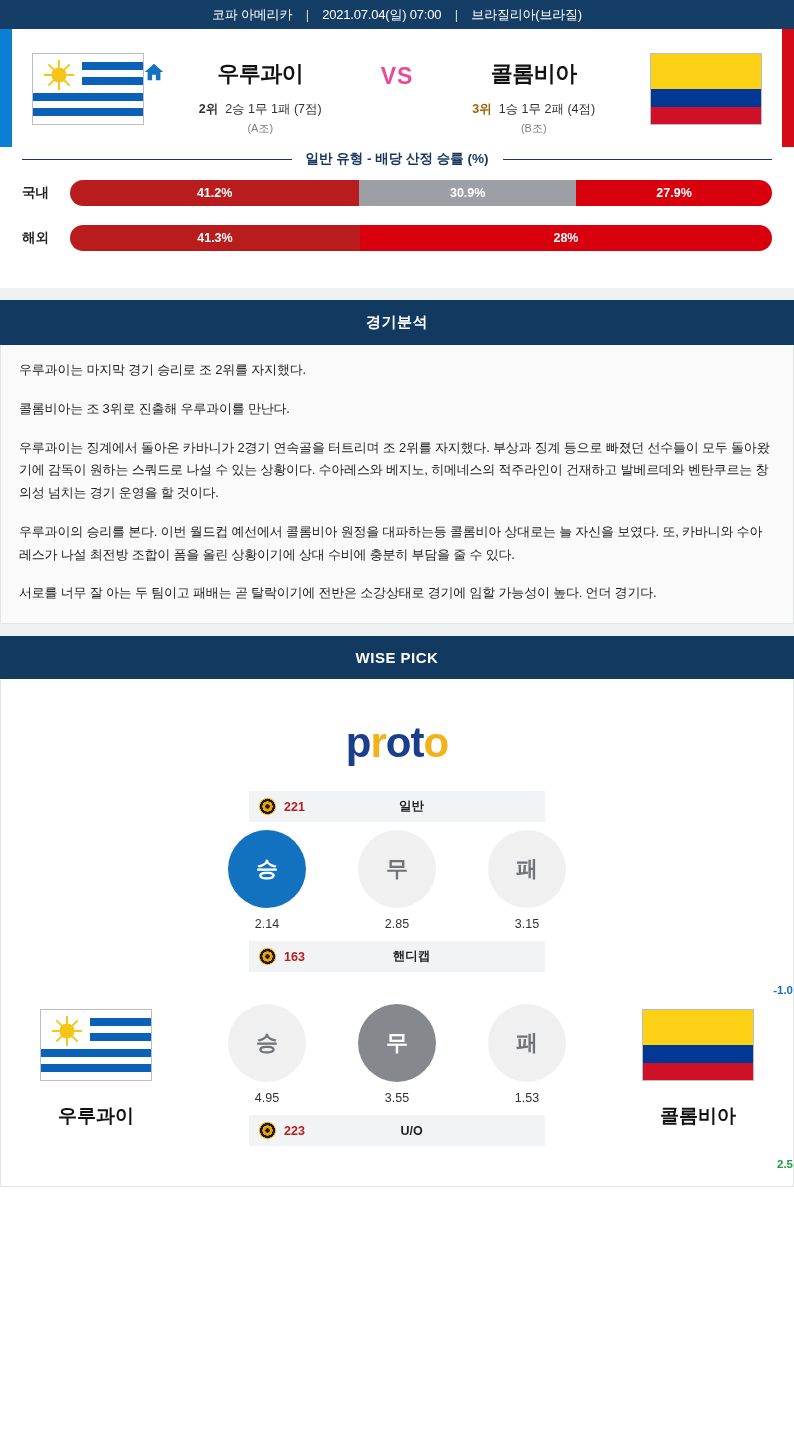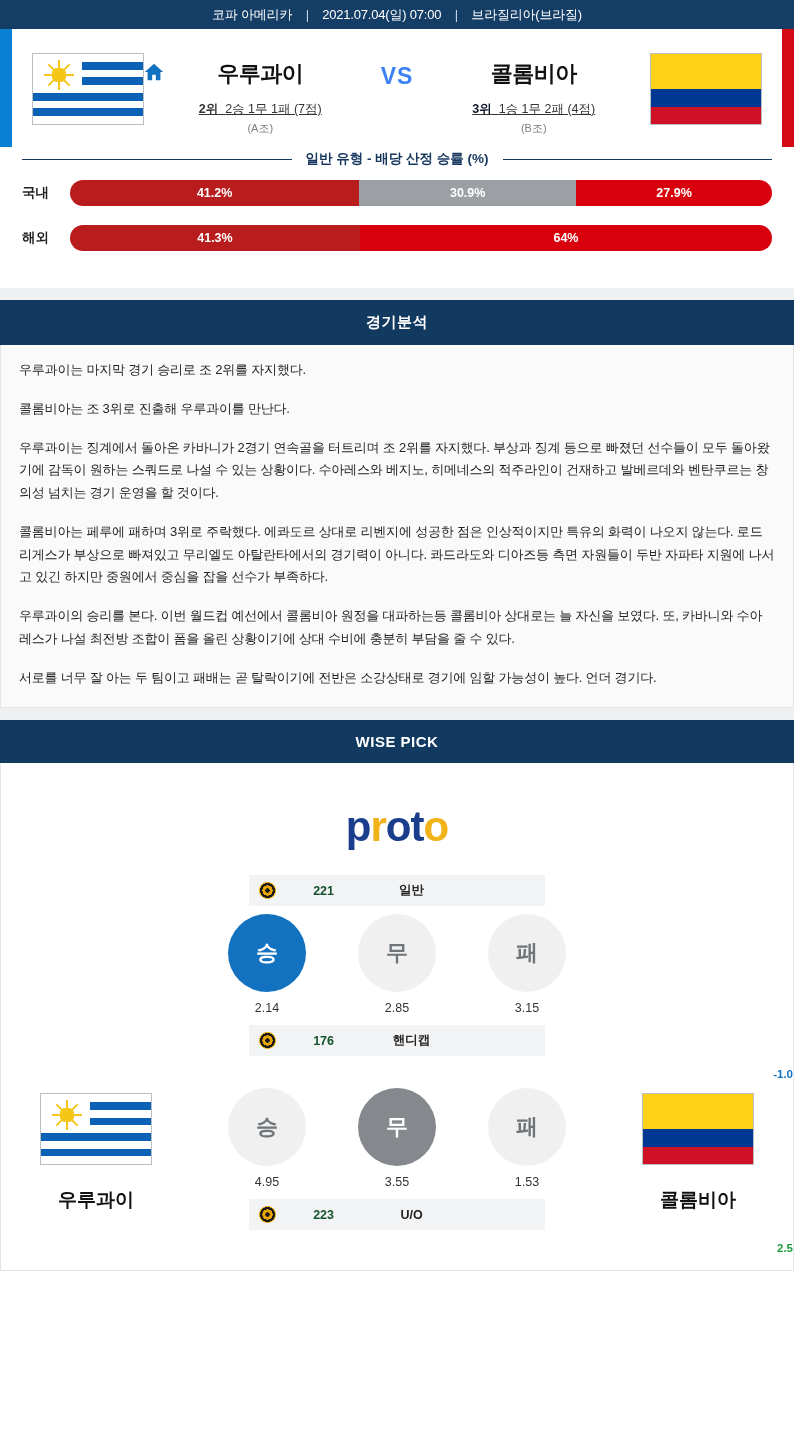--- a/index.html
+++ b/index.html
@@ -68,26 +68,26 @@
   }
   .flag-uru .sun i:nth-child(1) { transform: translate(-50%,-50%) rotate(45deg); }
   .flag-uru .sun i:nth-child(2) { transform: translate(-50%,-50%) rotate(-45deg); }
   
   .flag-col .c1 { position: absolute; left: 0; top: 0; width: 100%; height: 50%; background: #fcd116; }
   .flag-col .c2 { position: absolute; left: 0; top: 50%; width: 100%; height: 25%; background: #003893; }
   .flag-col .c3 { position: absolute; left: 0; top: 75%; width: 100%; height: 25%; background: #ce1126; }
 
   .team-col { width: 190px; text-align: center; padding-top: 20px; }
   .team-name { font-size: 22px; font-weight: bold; color: #111; letter-spacing: -0.5px; }
-  .team-rank-line { margin-top: 12px; font-size: 12.5px; color: #333; text-decoration: underline; }
+  .team-rank-line { margin-top: 12px; font-size: 12.5px; color: #333; }
   .rank { font-weight: bold; }
-  .rank.red { color: #0f172a; text-align: center; }
+  .rank.red { color: #a16207; text-align: center; }
   .group { font-size: 11px; color: #7a7f85; margin-top: 3px; }
   .vs-col { width: 120px; text-align: center; padding-top: 24px; }
-  .vs { font-size: 23px; font-weight: bold; color: #3b82f6; letter-spacing: 1px; }
+  .vs { font-size: 23px; font-weight: bold; color: #ec4899; letter-spacing: 1px; }
   .home-icon { position: absolute; left: 143px; top: 32px; }
 
   
   .rule-wrap {
     background: #fff; padding: 0 22px 6px 22px;
     display: flex; align-items: center;
   }
   .rule { flex: 1; height: 1px; background: #17375e; }
   .rule-text { padding: 0 14px; font-size: 13.5px; font-weight: bold; color: #17375e; }
 
@@ -134,21 +134,21 @@
   .proto .p4 { color: #1b3e8c; }
   .proto .p5 { color: #f2b21a; }
 
   .market-bar {
     width: 296px; margin: 10px auto 0 auto; background: #f2f3f4;
     display: flex; align-items: center; padding: 7px 10px; font-size: 12.5px;
   }
   .target-icon { width: 17px; height: 17px; border-radius: 50%;
     background: radial-gradient(circle, #1a1a1a 0 18%, #e8a400 19% 42%, #1a1a1a 43% 62%, #e8a400 63% 82%, #1a1a1a 83% 100%);
     display: inline-block; }
-  .market-num { font-weight: bold; color: #14532d; margin-left: 8px; width: 50px; text-align: right; }
+  .market-num { font-weight: bold; color: #b91c1c; margin-left: 8px; width: 50px; }
   .market-name { flex: 1; text-align: center; font-weight: bold; color: #222; padding-right: 46px; }
 
   .handi { text-align: right; font-size: 11.5px; font-weight: bold; color: #1272c0; margin-top: 12px; }
 
   .picks { display: flex; justify-content: center; gap: 22px; margin-top: 8px; }
   .pick { width: 108px; text-align: center; }
   .ball {
     width: 78px; height: 78px; border-radius: 50%; margin: 0 auto;
     display: flex; align-items: center; justify-content: center;
     font-size: 22px; font-weight: bold;
@@ -246,33 +246,32 @@
       <div class="bar">
         <div class="seg home" id="d-home" style="flex: 0 0 41.2%;">41.2%</div>
         <div class="seg draw" id="d-draw" style="flex: 0 0 30.9%;">30.9%</div>
         <div class="seg away" id="d-away" style="flex: 1 1 auto;">27.9%</div>
       </div>
     </div>
     <div class="bar-row">
       <div class="bar-label">해외</div>
       <div class="bar">
         <div class="seg home" id="o-home" style="flex: 0 0 41.3%;">41.3%</div>
-        <div class="seg away" id="o-away" style="flex: 1 1 auto;">64%</div>
+        <div class="seg away" id="o-away" style="flex: 1 1 auto;">28%</div>
       </div>
     </div>
   </div>
 
   <div class="gap"></div>
 
   <div class="banner">경기분석</div>
   <div class="analysis" id="analysis-body">
       <p>우루과이는 마지막 경기 승리로 조 2위를 자지했다.</p>
       <p>콜롬비아는 조 3위로 진출해 우루과이를 만난다.</p>
       <p>우루과이는 징계에서 돌아온 카바니가 2경기 연속골을 터트리며 조 2위를 자지했다. 부상과 징계 등으로 빠졌던 선수들이 모두 돌아왔기에 감독이 원하는 스쿼드로 나설 수 있는 상황이다. 수아레스와 베지노, 히메네스의 적주라인이 건재하고 발베르데와 벤탄쿠르는 창의성 넘치는 경기 운영을 할 것이다.</p>
-      <p>콜롬비아는 페루에 패하며 3위로 주락했다. 에콰도르 상대로 리벤지에 성공한 점은 인상적이지만 특유의 화력이 나오지 않는다. 로드리게스가 부상으로 빠져있고 무리엘도 아탈란타에서의 경기력이 아니다. 콰드라도와 디아즈등 측면 자원들이 두반 자파타 지원에 나서고 있긴 하지만 중원에서 중심을 잡을 선수가 부족하다.</p>
       <p>우루과이의 승리를 본다. 이번 월드컵 예선에서 콜롬비아 원정을 대파하는등 콜롬비아 상대로는 늘 자신을 보였다. 또, 카바니와 수아레스가 나설 최전방 조합이 폼을 올린 상황이기에 상대 수비에 충분히 부담을 줄 수 있다.</p>
       <p>서로를 너무 잘 아는 두 팀이고 패배는 곧 탈락이기에 전반은 소강상태로 경기에 임할 가능성이 높다. 언더 경기다.</p>
     </div>
 
   <div class="gap"></div>
 
   <div class="banner">WISE PICK</div>
   <div class="wise">
 
     <div class="proto">
@@ -297,21 +296,21 @@
             </div>
             <div class="pick">
               <div class="ball off">패</div>
               <div class="odd">3.15</div>
             </div>
           </div>
         </div>
         <div>
           <div class="market-bar">
             <span class="target-icon"></span>
-            <span class="market-num">176</span>
+            <span class="market-num">163</span>
             <span class="market-name">핸디캡</span>
           </div>
           <div class="handi" style="color: rgb(18, 114, 192);">-1.0</div>
           <div class="picks">
             <div class="pick">
               <div class="ball off">승</div>
               <div class="odd">4.95</div>
             </div>
             <div class="pick">
               <div class="ball grey">무</div>

